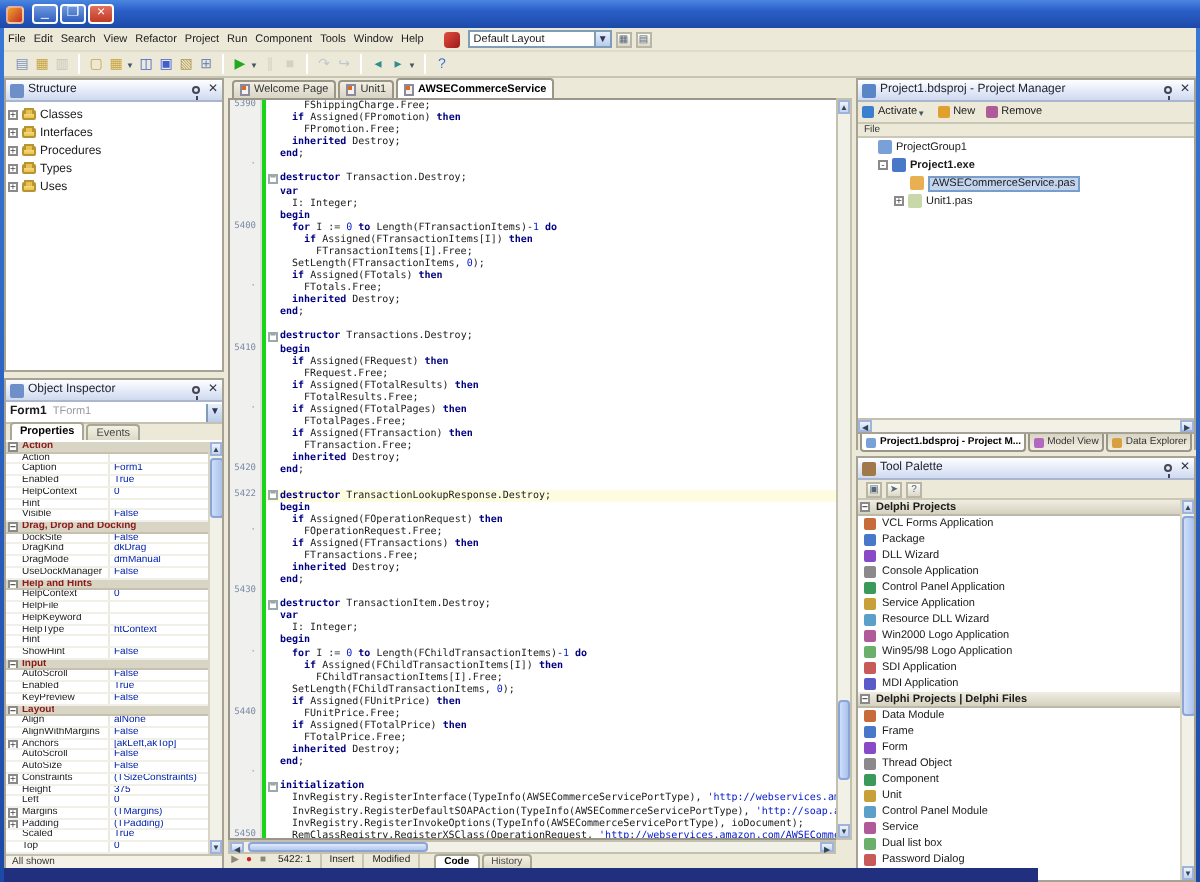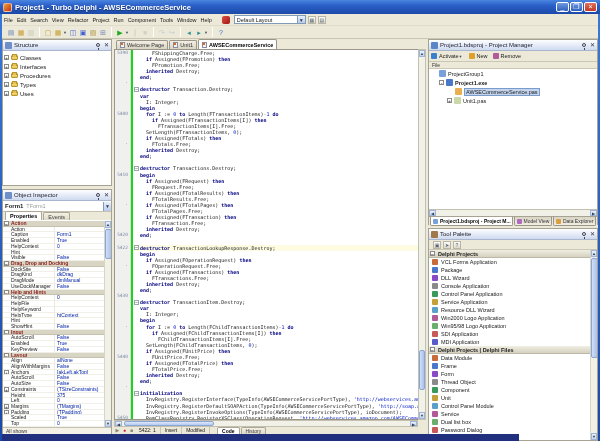--- a/index.html
+++ b/index.html
@@ -138,21 +138,20 @@
 </style>
 </head>
 <body>
 
 <div id="win">
   <div class="edge" style="left:0"></div>
   <div class="edge" style="right:0"></div>
 
   <div id="titlebar">
     <div id="app-icon"></div>
-    <div id="title-text">Project1 - Turbo Delphi - AWSECommerceService</div>
     <div class="winbtn">_</div>
     <div class="winbtn">❐</div>
     <div class="winbtn close">×</div>
   </div>
 
   <div id="menubar">
     <div id="menu-items" style="display:flex">
         <div class="mitem">File</div>
         <div class="mitem">Edit</div>
         <div class="mitem">Search</div>

